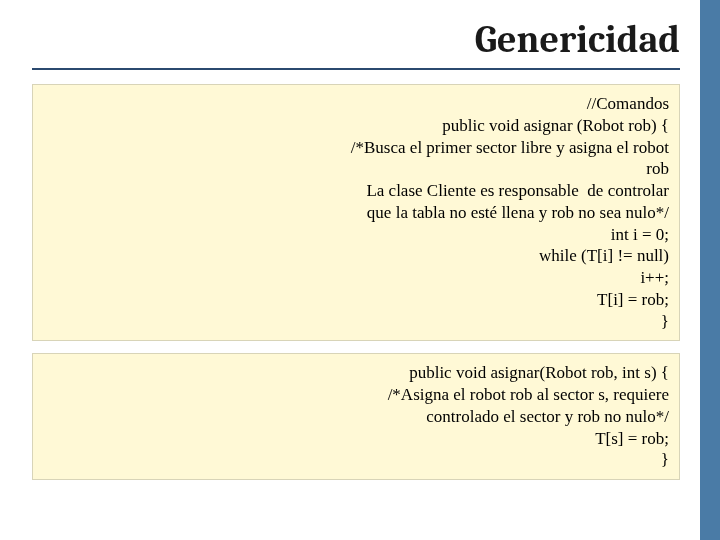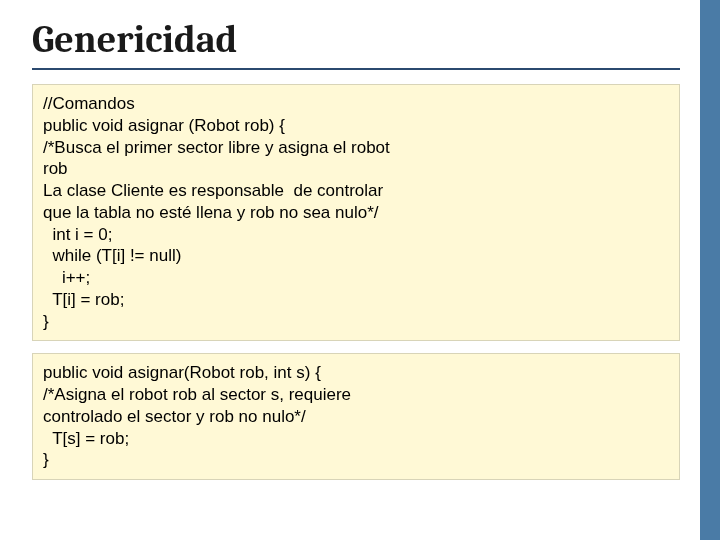--- a/index.html
+++ b/index.html
@@ -14,36 +14,37 @@
   .side-bar {
     position: absolute;
     right: 0;
     top: 0;
     width: 20px;
     height: 540px;
     background: #4a7ba6;
   }
   .content {
     padding: 18px 40px 0 32px;
+    text-align: right;
   }
   .title {
     font-family: 'Cambria', Georgia, serif;
     font-weight: bold;
     font-size: 38px;
     color: #1a1a1a;
     padding-bottom: 6px;
     border-bottom: 2px solid #2b4a6f;
     margin-bottom: 14px;
   }
   .code-block {
     background: #fff9d6;
     border: 1px solid #d8d4b8;
     padding: 8px 10px;
     margin-bottom: 12px;
-    font-family: Liberation Sans, sans-serif;
+    font-family: Liberation Serif, serif;
     font-size: 17px;
     line-height: 1.28;
     color: #000;
     white-space: pre;
   }
 </style>
 </head>
 <body>
 
 <div class="side-bar"></div>

